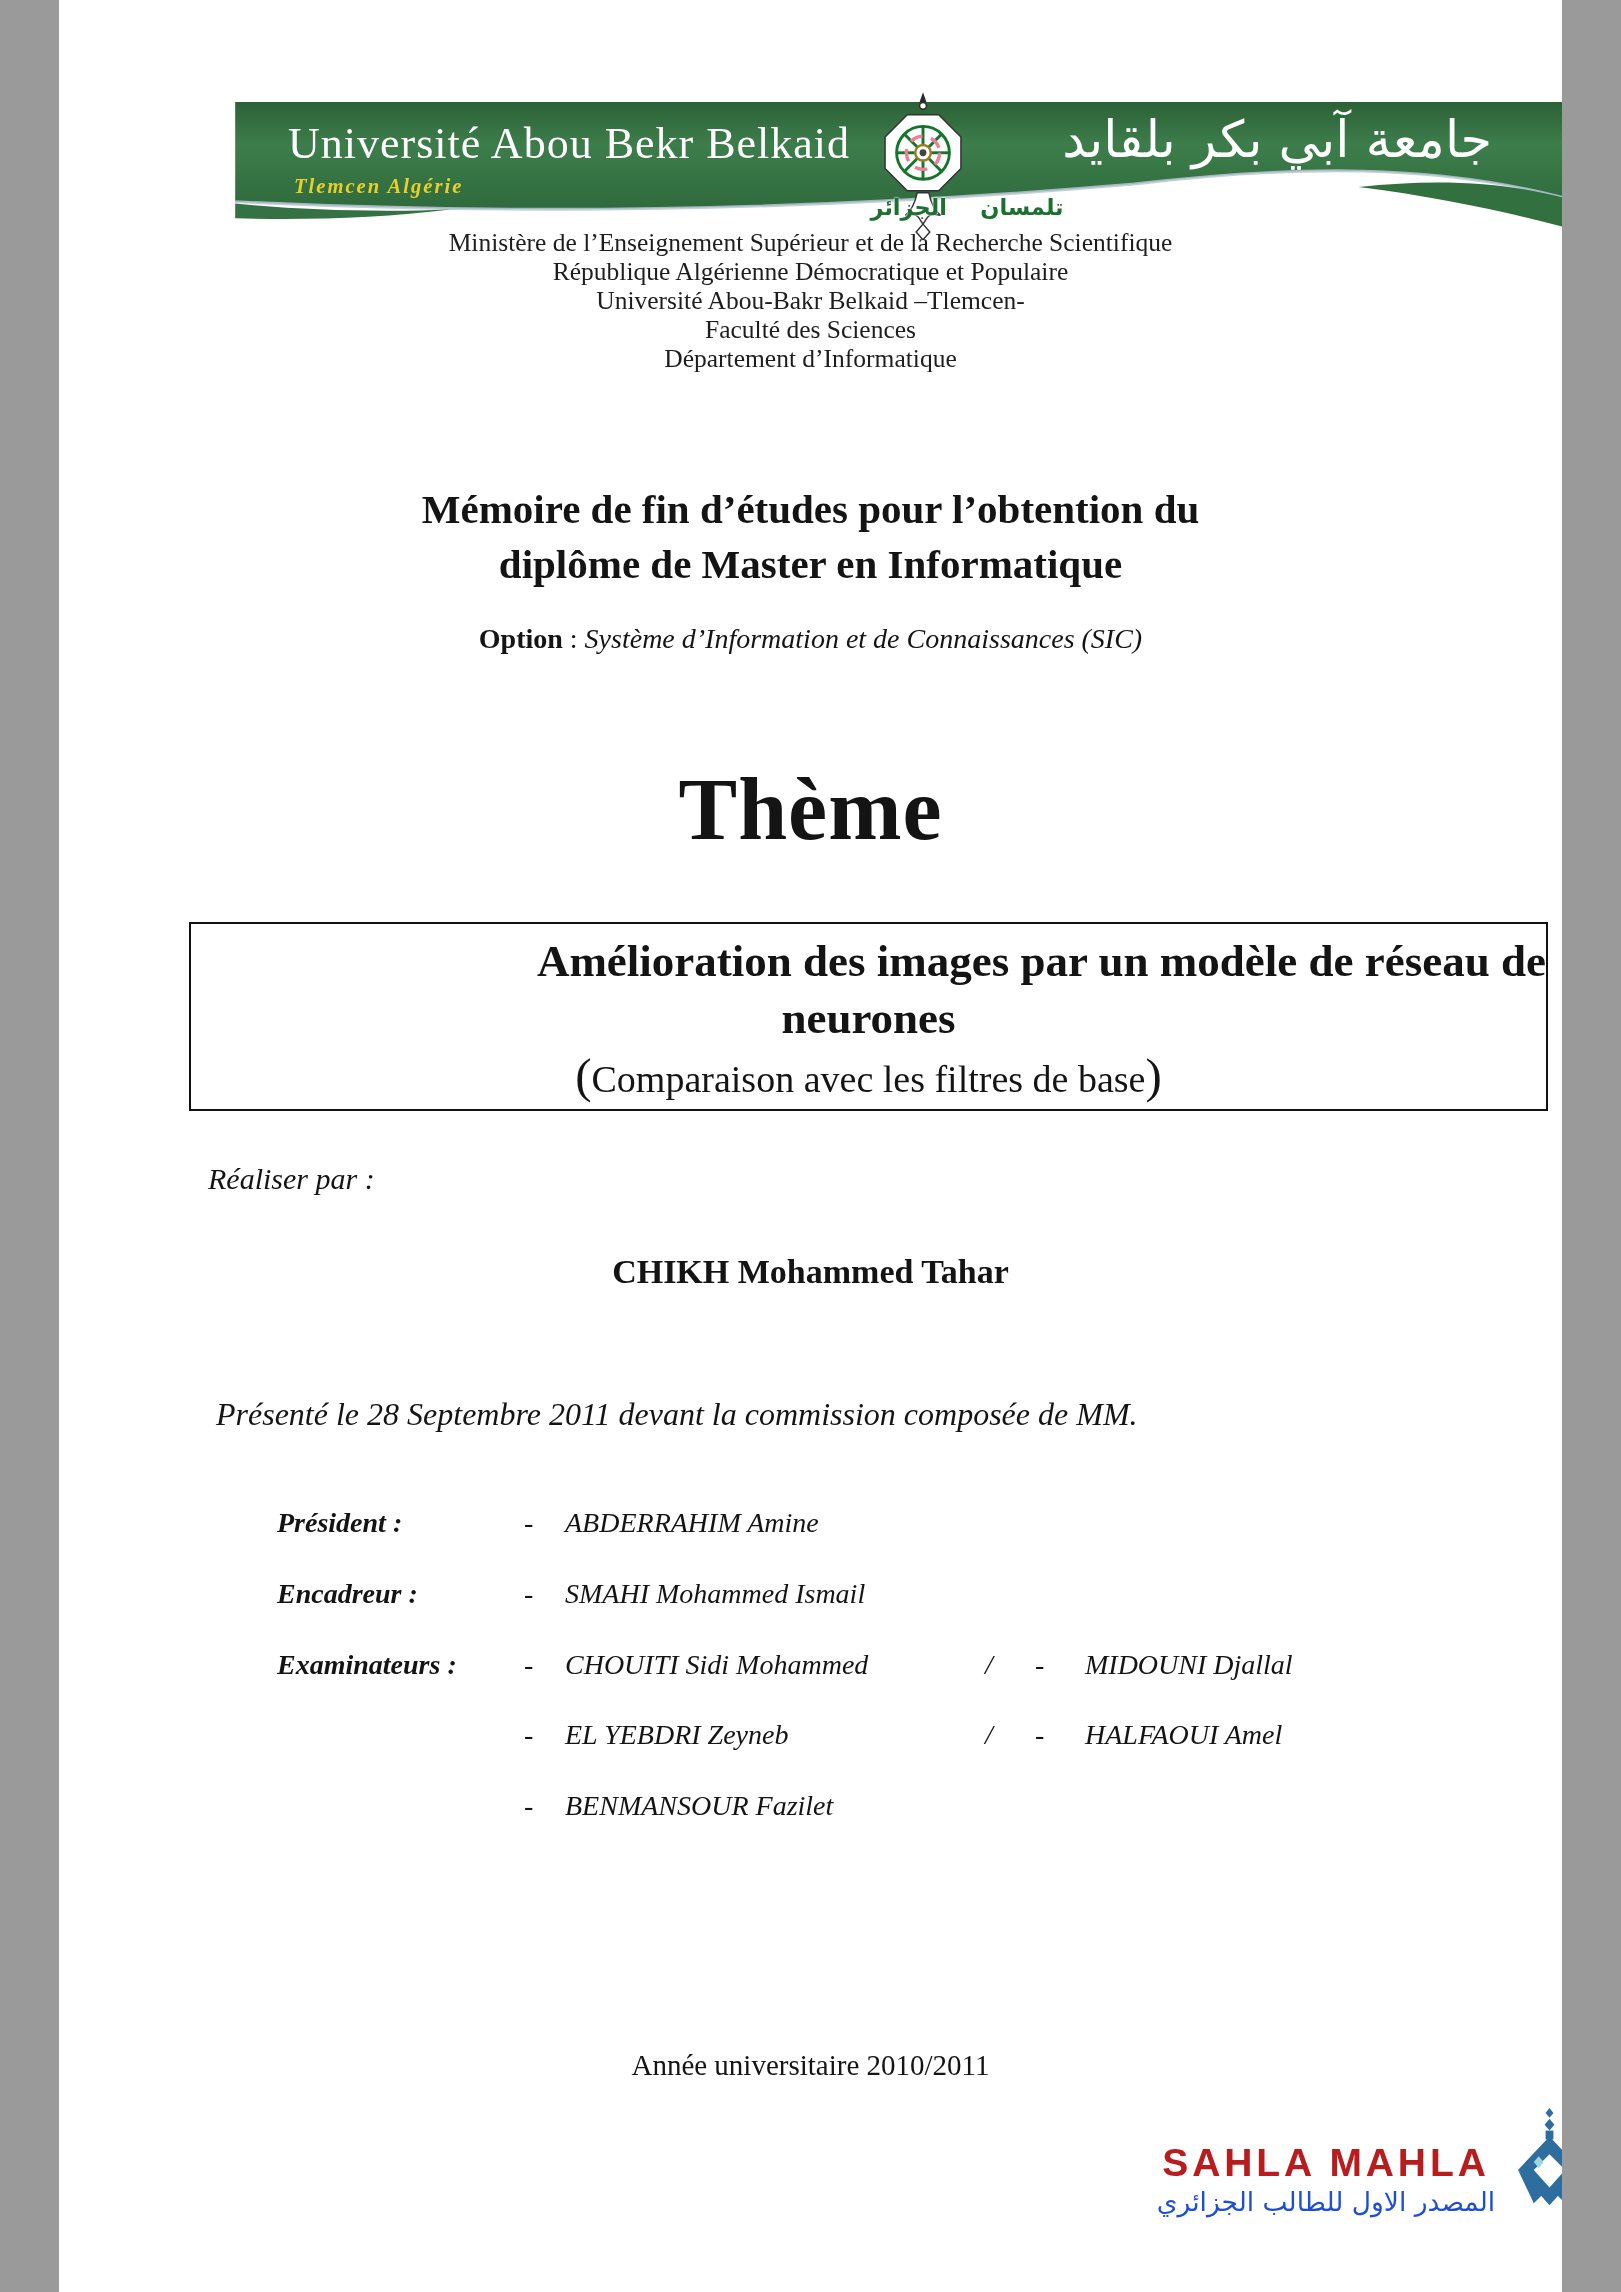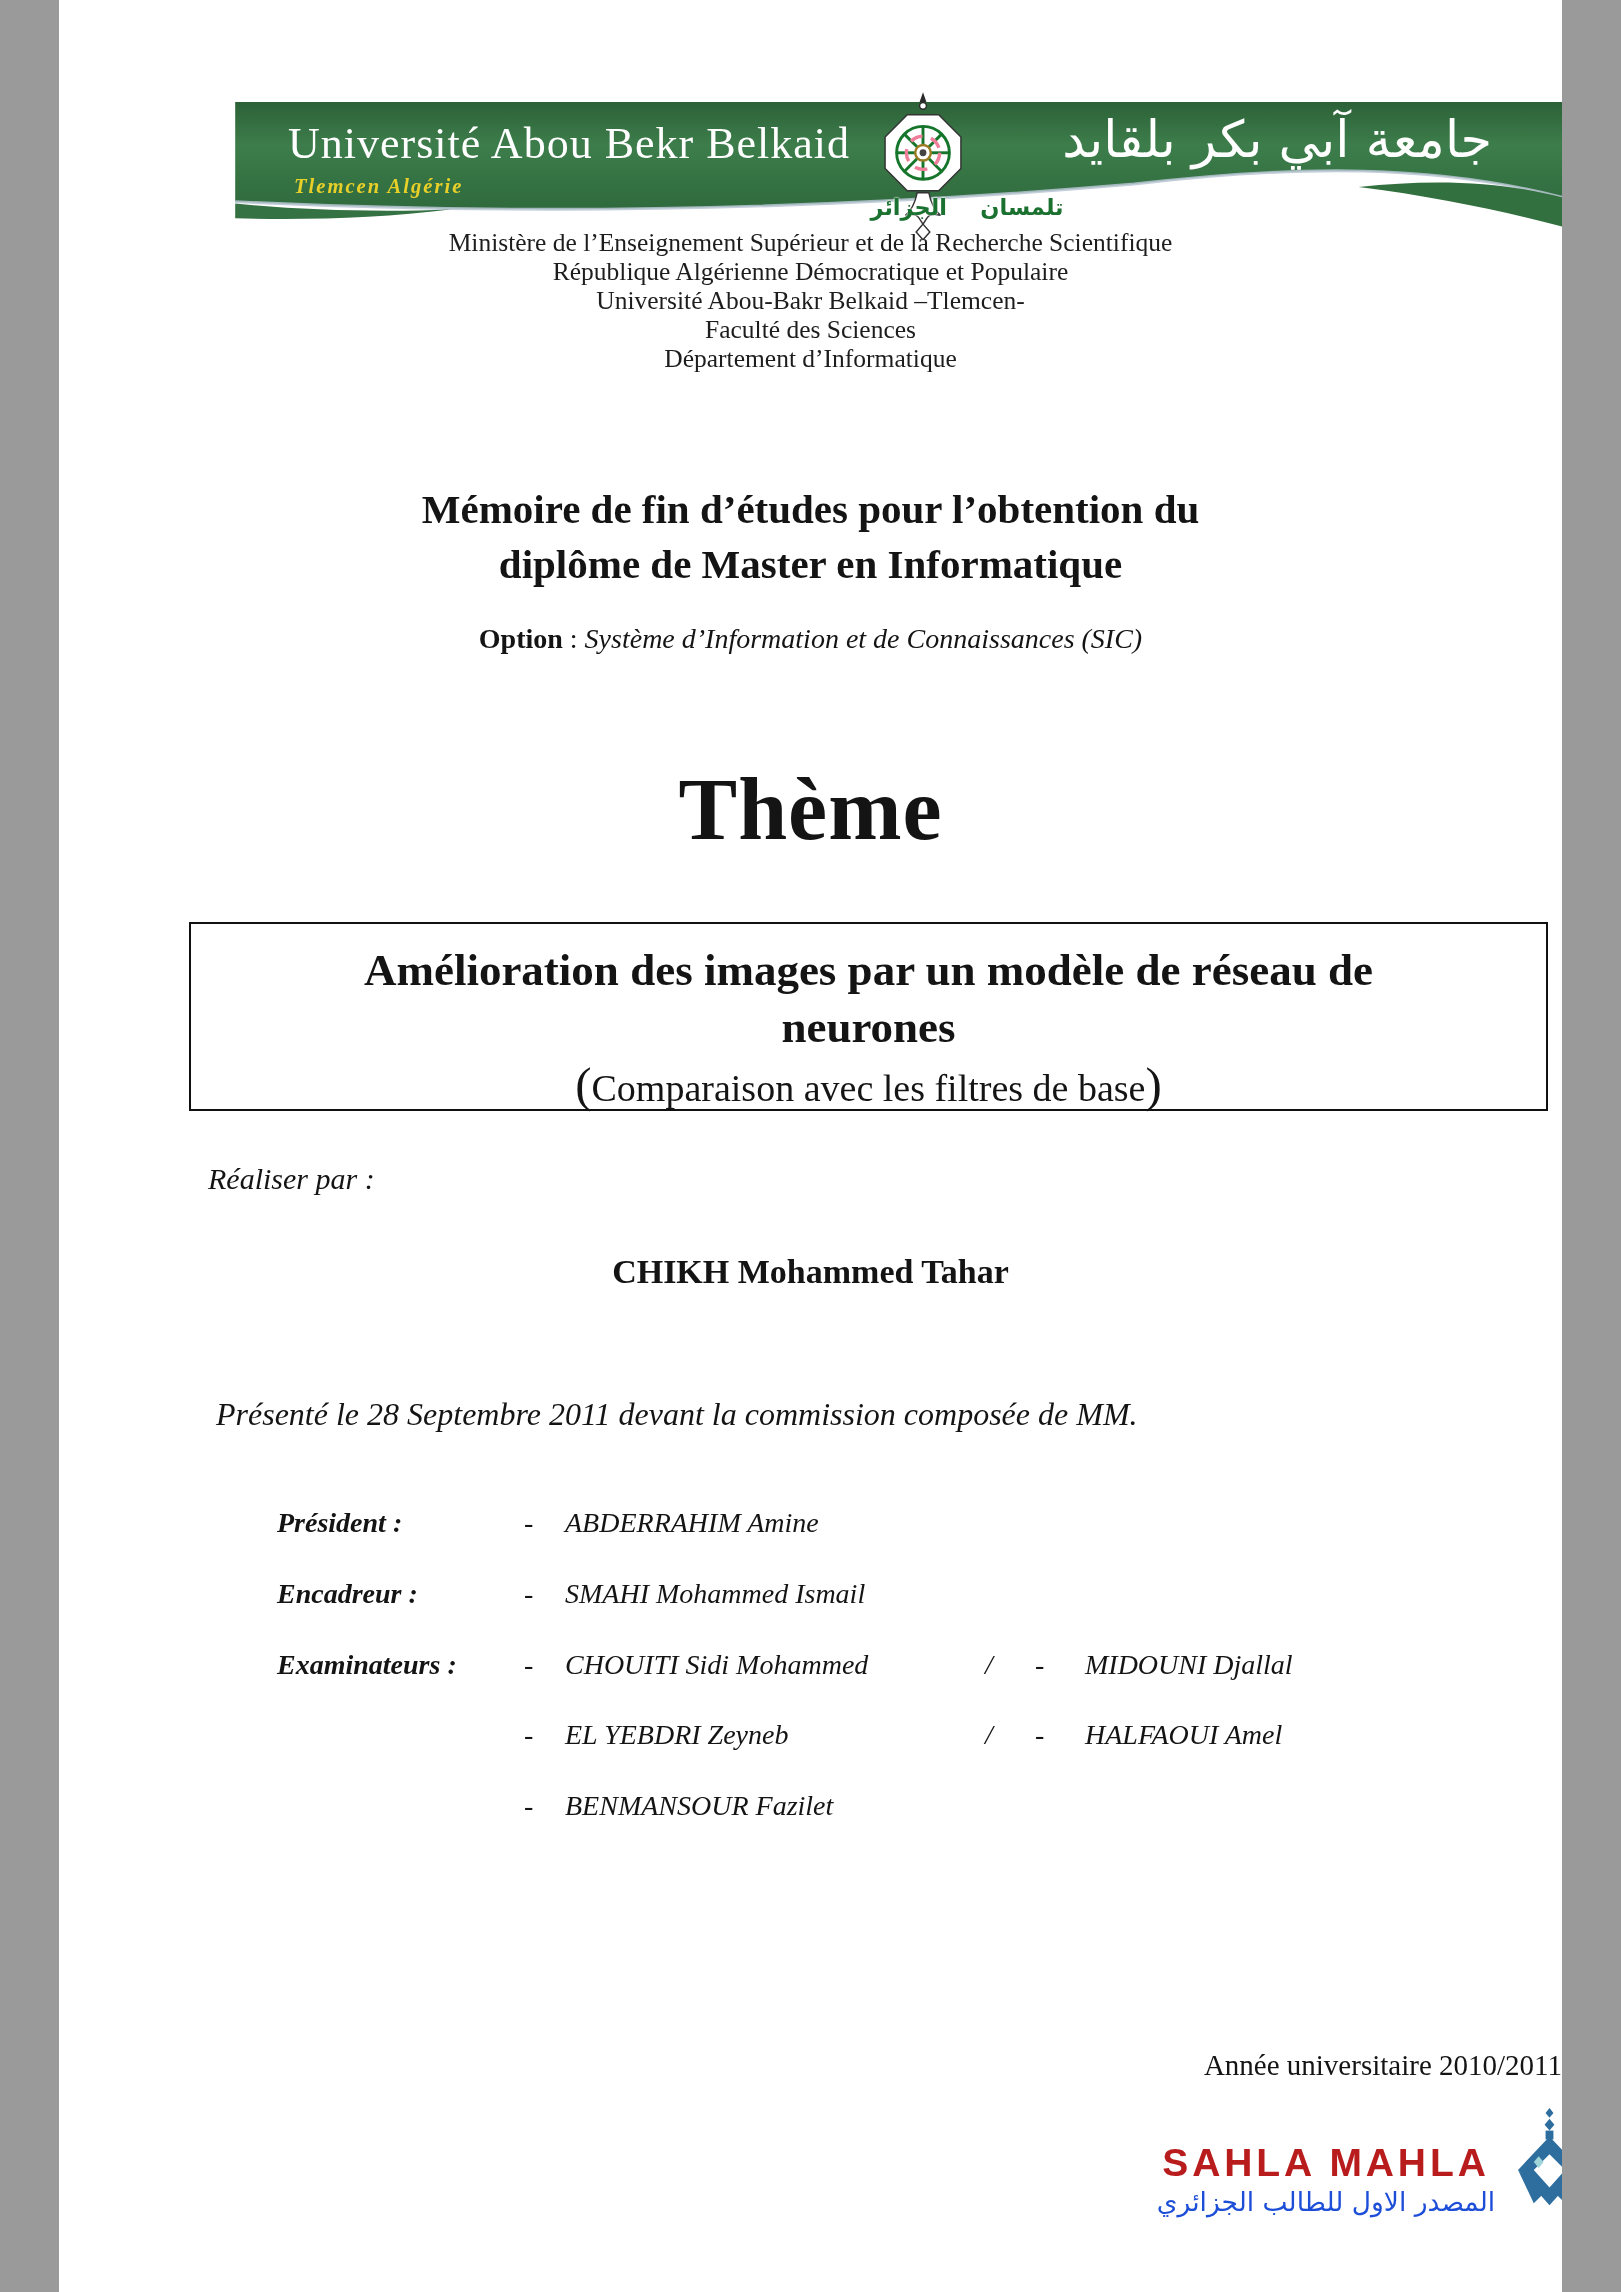--- a/index.html
+++ b/index.html
@@ -30,42 +30,42 @@
            font-size:41px;font-weight:bold;line-height:55px;}
   .option{position:absolute;left:0;top:623px;width:100%;text-align:center;font-size:28px;}
   .option .lbl{font-weight:bold;}
   .option .val{font-style:italic;}
 
   
   .theme-heading{position:absolute;left:0;top:763px;width:100%;text-align:center;
                  font-size:88px;line-height:94px;font-weight:bold;letter-spacing:1px;}
   .title-box{position:absolute;left:130px;top:922px;width:1359px;height:189px;
              border:2.9px solid #111;box-sizing:border-box;text-align:center;}
-  .title-box .t1{margin-top:18px;font-size:45px;font-weight:bold;line-height:57px;}
+  .title-box .t1{margin-top:9px;font-size:45px;font-weight:bold;line-height:57px;text-align:right;}
   .title-box .t2{font-size:45px;font-weight:bold;line-height:57px;}
   .title-box .sub{font-size:38px;line-height:57px;font-weight:500;}
   .title-box .sub .paren{font-size:49px;font-weight:normal;}
 
   
   .realiser{position:absolute;left:149px;top:1162px;font-size:30px;font-style:italic;}
   .author-name{position:absolute;left:0;top:1253px;width:100%;text-align:center;
                font-size:34px;font-weight:bold;}
 
   
   .presente{position:absolute;left:147px;top:1396px;font-size:32px;font-style:italic;margin-left:10px;}
   .crow{position:absolute;left:218px;height:43px;font-size:28px;font-style:italic;white-space:nowrap;}
   .crow .role{position:absolute;left:0;font-weight:bold;}
   .crow .d1{position:absolute;left:247px;}
   .crow .n1{position:absolute;left:288px;}
   .crow .sl{position:absolute;left:708px;}
   .crow .d2{position:absolute;left:758px;}
   .crow .n2{position:absolute;left:808px;}
 
   
-  .annee{position:absolute;left:0;top:2049px;width:100%;text-align:right;font-size:29px;}
+  .annee{position:absolute;left:0;top:2049px;width:100%;text-align:center;font-size:29px;}
   .brand-name{position:absolute;left:1082px;top:2141px;width:370px;text-align:center;
               font-family:"Liberation Sans","DejaVu Sans",sans-serif;font-weight:bold;
               font-size:39px;letter-spacing:3.9px;color:#b91c1c;white-space:nowrap;}
   .brand-tagline{position:absolute;left:1082px;top:2186px;width:370px;text-align:center;
                  font-family:"DejaVu Sans",sans-serif;font-size:26.5px;color:#1d4ed8;
                  direction:rtl;white-space:nowrap;}
   .brand-mark{position:absolute;left:1455px;top:2107px;}
 </style>
 </head>
 <body>

